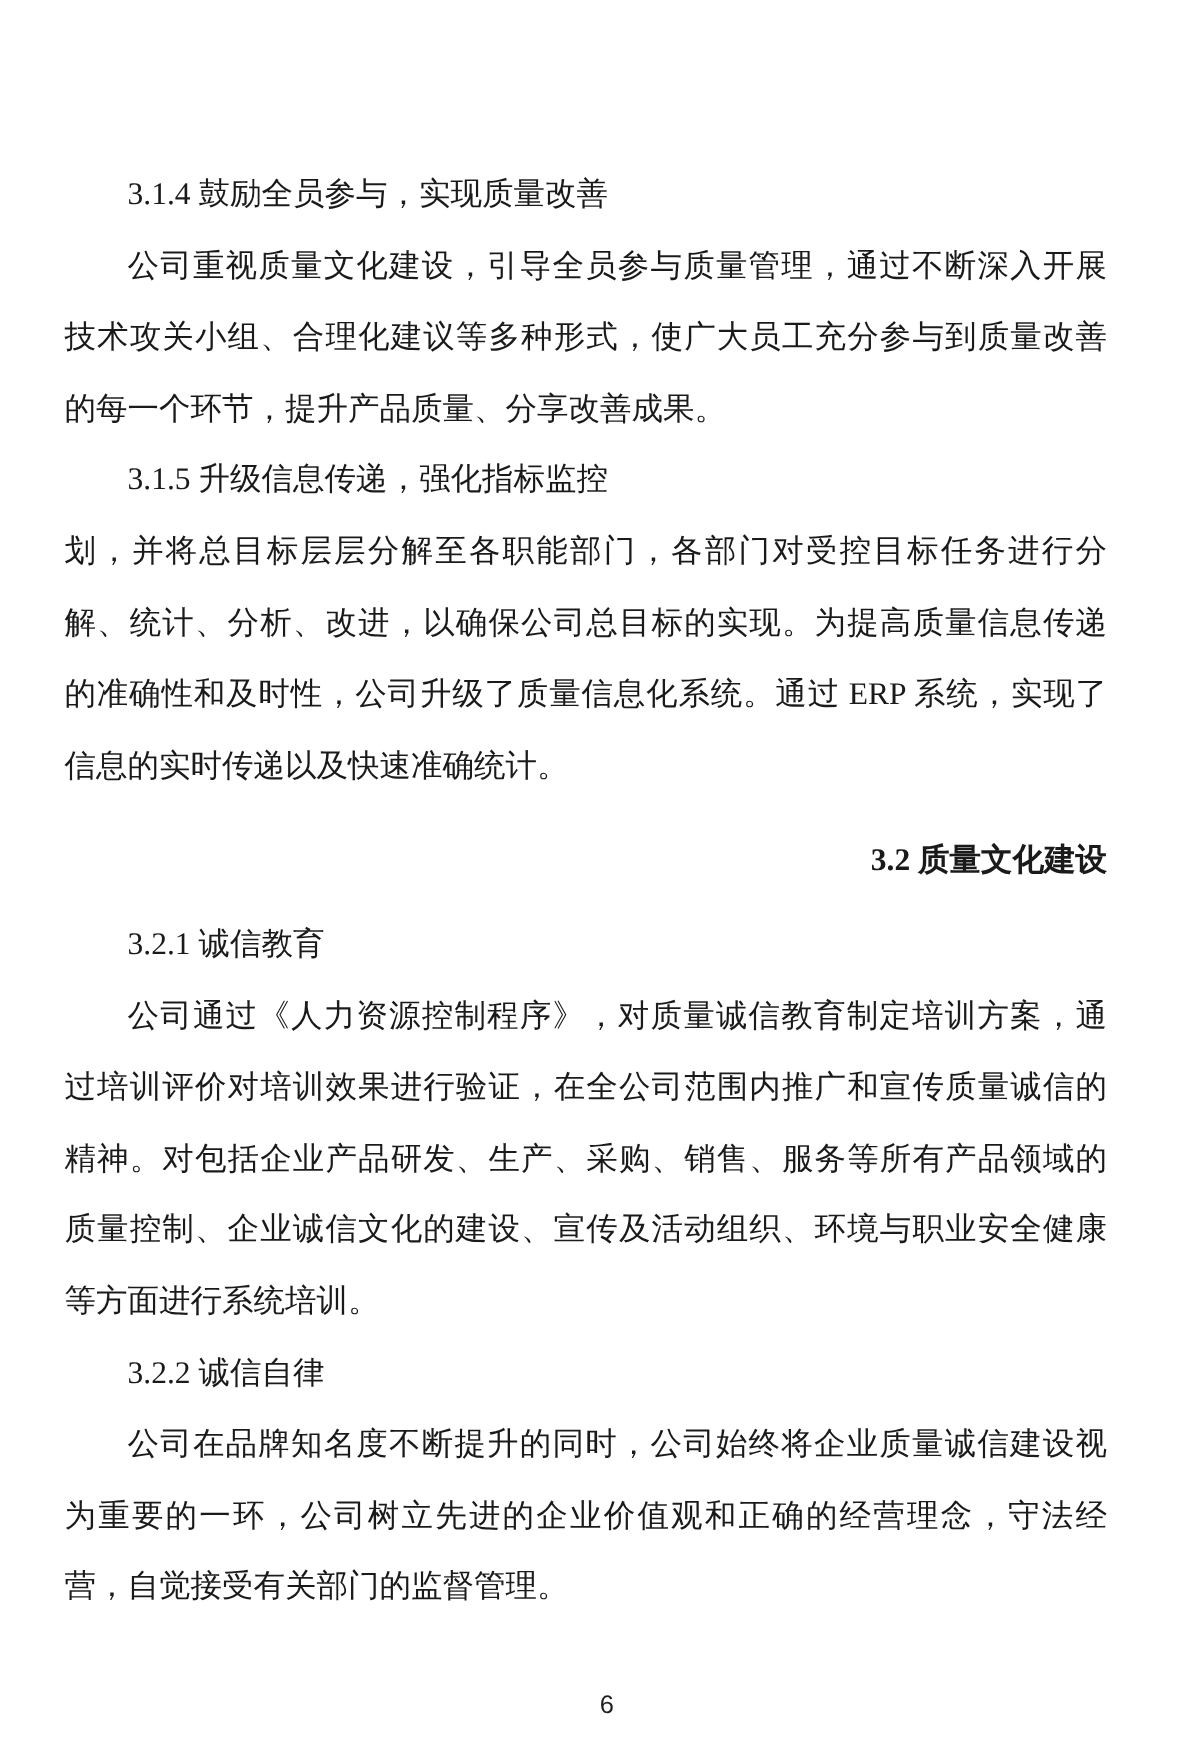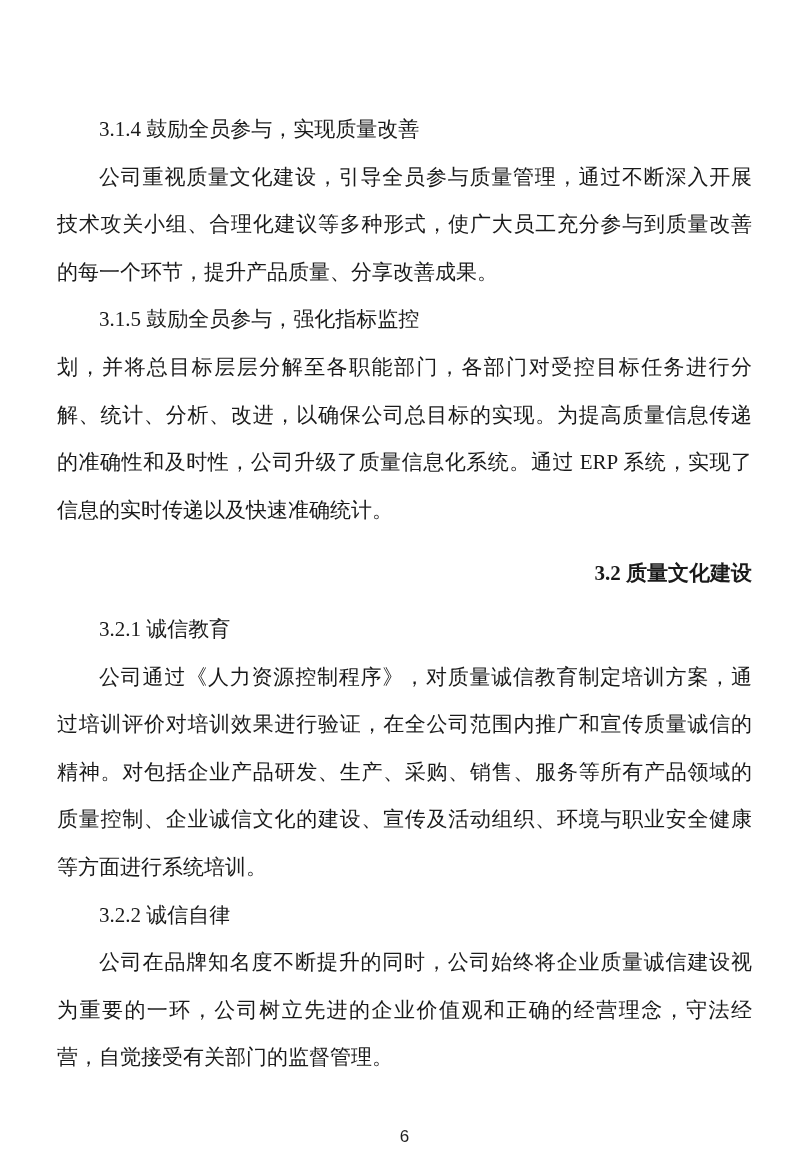--- a/index.html
+++ b/index.html
@@ -11,21 +11,21 @@
     position: relative;
     width: 800px;
     height: 1170px;
     background: #ffffff;
     color: #1a1a1a;
     font-family: "Liberation Serif", "DejaVu Serif", serif;
     overflow: hidden;
   }
   .content {
     position: absolute;
-    left: 57px;
+    left: 43px;
     top: 106px;
     width: 695px;
     font-size: 21px;
   }
   .line {
     height: 47.6px;
     line-height: 47.6px;
     white-space: nowrap;
     overflow: visible;
   }
@@ -71,21 +71,21 @@
   <main class="content">
 
     <div class="line heading">3.1.4 鼓励全员参与，实现质量改善</div>
 
     <section class="paragraph">
       <div class="line fill indent">公司重视质量文化建设，引导全员参与质量管理，通过不断深入开展</div>
       <div class="line fill">技术攻关小组、合理化建议等多种形式，使广大员工充分参与到质量改善</div>
       <div class="line">的每一个环节，提升产品质量、分享改善成果。</div>
     </section>
 
-    <div class="line heading">3.1.5 鼓励全员参与，强化指标监控</div>
+    <div class="line heading">3.1.5 升级信息传递，强化指标监控</div>
 
     <section class="paragraph">
       <div class="line fill">划，并将总目标层层分解至各职能部门，各部门对受控目标任务进行分</div>
       <div class="line fill">解、统计、分析、改进，以确保公司总目标的实现。为提高质量信息传递</div>
       <div class="line fill">的准确性和及时性，公司升级了质量信息化系统。通过 ERP 系统，实现了</div>
       <div class="line">信息的实时传递以及快速准确统计。</div>
     </section>
 
     <div class="line heading-bold">3.2 质量文化建设</div>
 

